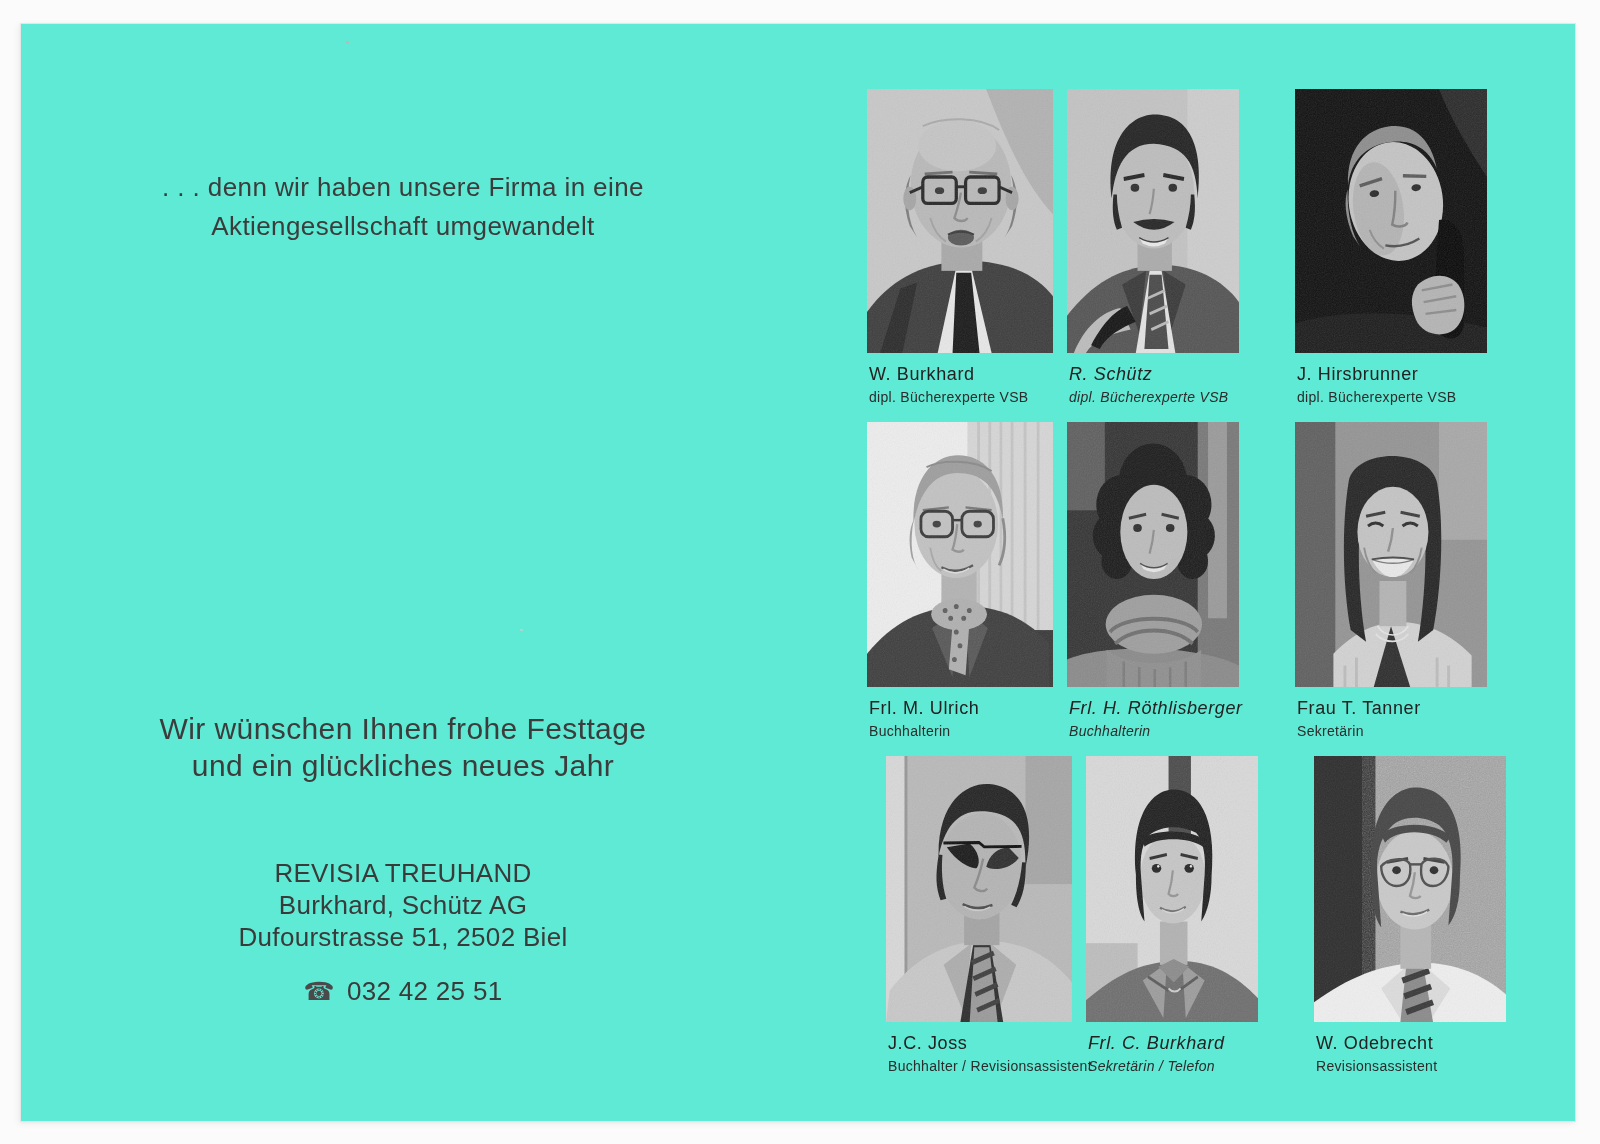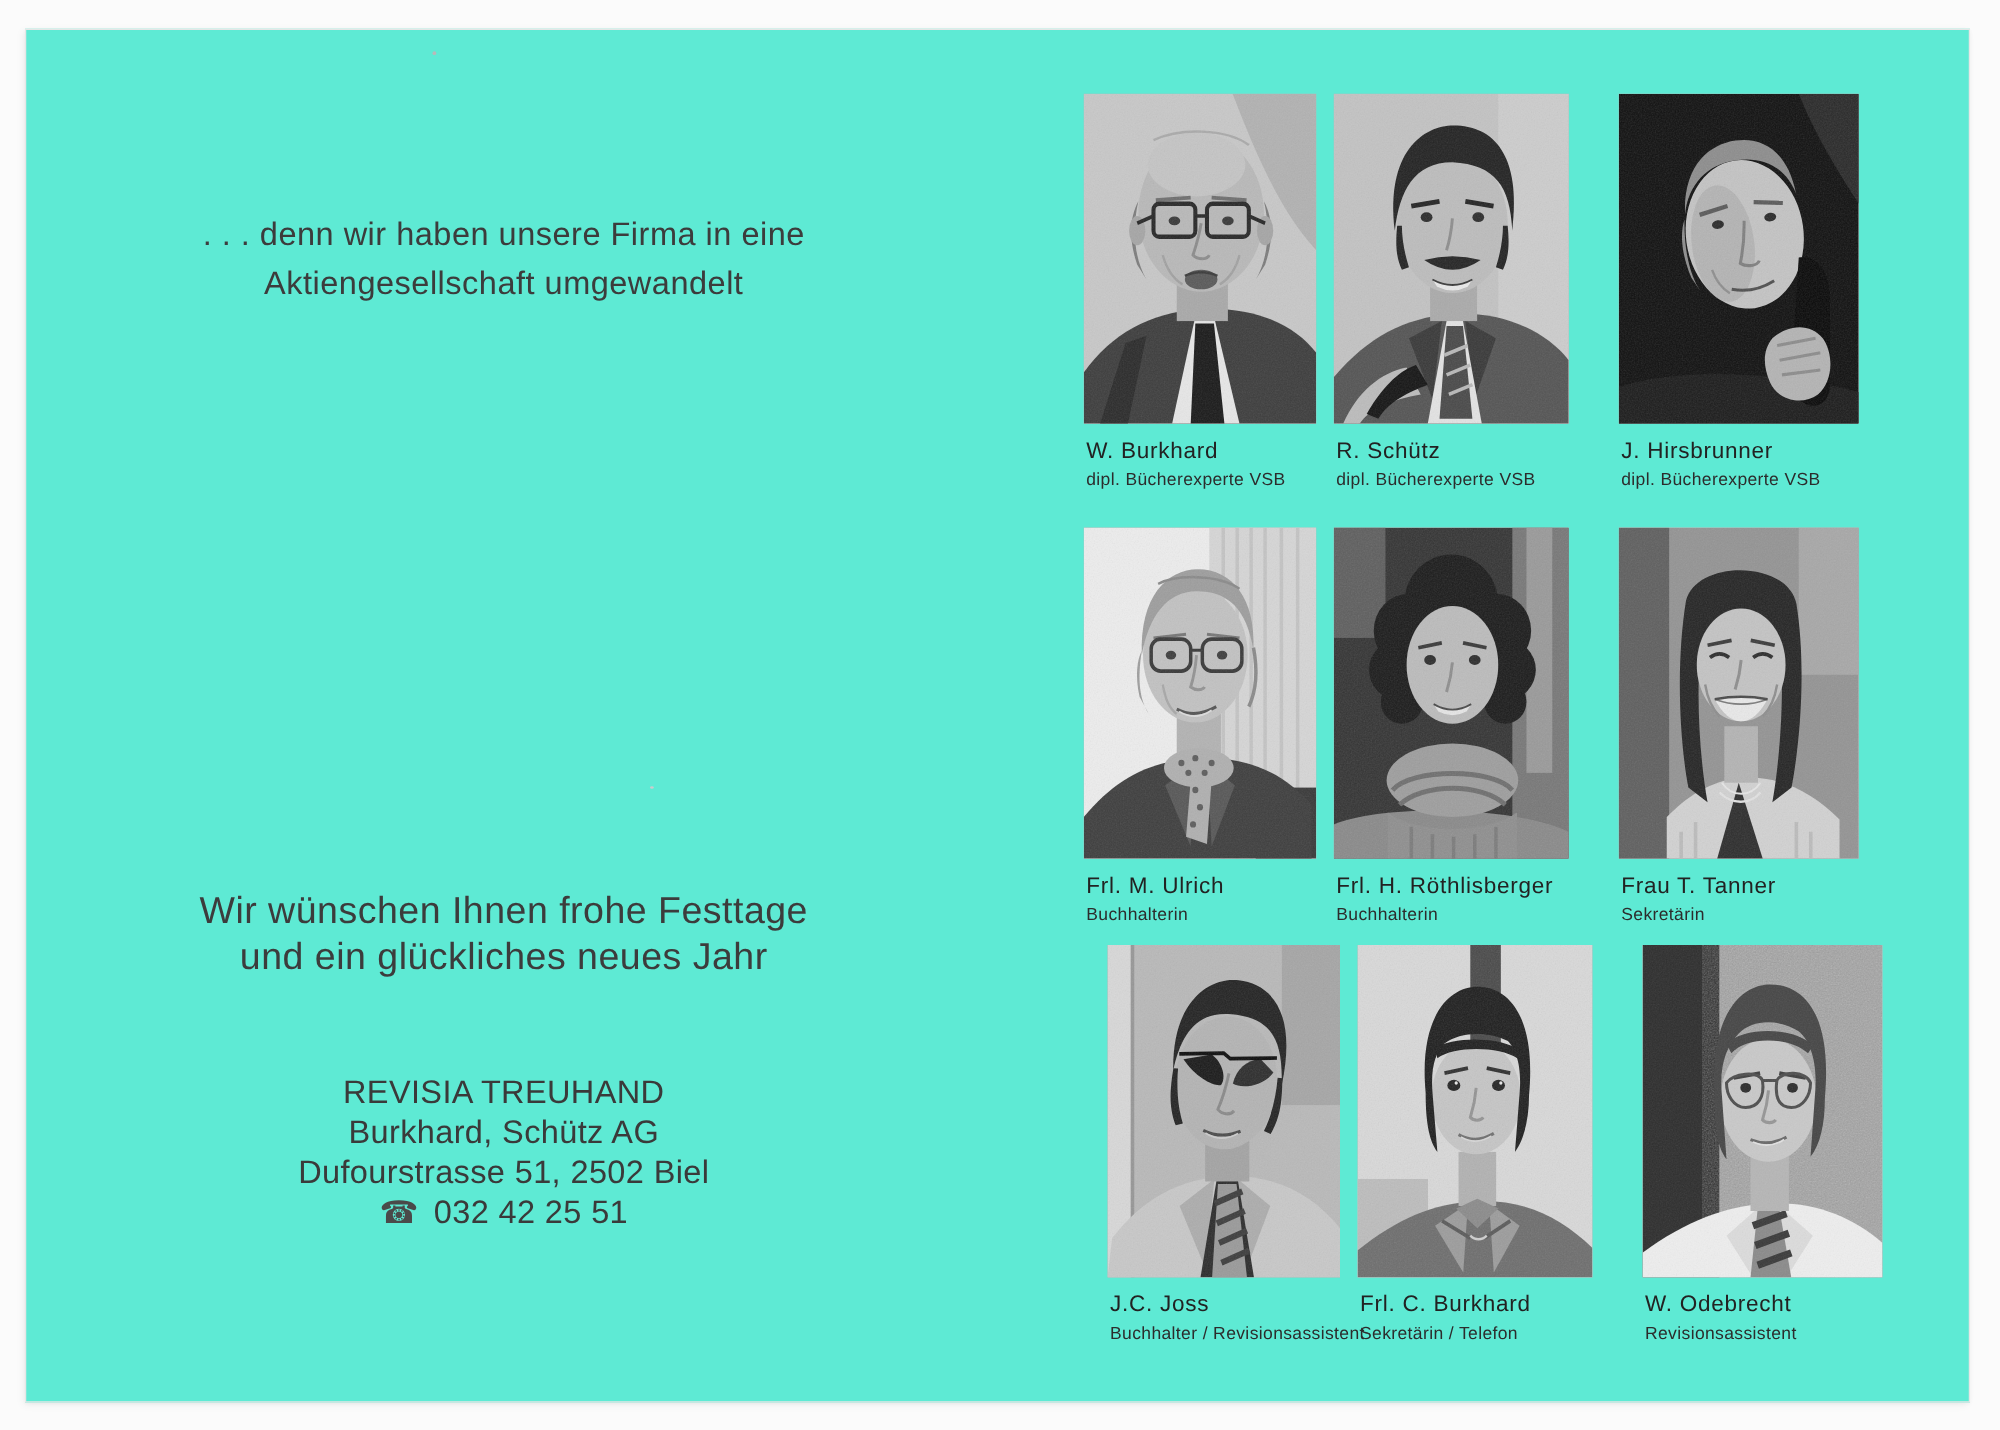--- a/index.html
+++ b/index.html
@@ -16,29 +16,29 @@
   }
   .speck{position:absolute;border-radius:50%;}
   .speck1{left:325px;top:17px;width:3px;height:3px;background:#b9b9b9;}
   .speck2{left:499px;top:605px;width:3px;height:2px;background:#cccccc;}
 
   
   .lblock{position:absolute;left:82px;width:600px;text-align:center;color:#3c3c3c;}
   .intro{top:144px;font-size:26px;line-height:39px;letter-spacing:0.4px;}
   .greeting{top:686px;font-size:30px;line-height:37px;letter-spacing:0.4px;}
   .company{top:833px;font-size:26px;line-height:32px;letter-spacing:0.3px;color:#3a3a3a;}
-  .company .phone-row{white-space:nowrap;}
+  .company .phone-row{white-space:nowrap;margin-top:22px;}
   .company .phone-icon{font-family:"DejaVu Sans",sans-serif;font-size:25px;margin-right:12px;color:#4a4a4a;}
 
   
   .cell{position:absolute;margin:0;}
   .col1{left:846px;width:186px;}
-  .col2{left:1046px;width:188px;}
+  .col2{left:1046px;width:172px;font-style:italic;}
   .col3{left:1274px;width:192px;}
-  .row1{top:51px;}  .row1 .photo{height:264px;}
+  .row1{top:65px;}  .row1 .photo{height:264px;}
   .row2{top:398px;} .row2 .photo{height:265px;}
   .row3{top:732px;padding-left:19px;} .row3 .photo{height:266px;}
   .photo{width:100%;overflow:hidden;background:#bdbdbd;}
   .photo svg{width:100%;height:100%;display:block;}
   figcaption{padding-left:2px;white-space:nowrap;}
   .s-name{margin-top:11px;font-size:18px;letter-spacing:0.6px;color:#222222;}
   .s-title{margin-top:4px;font-size:14px;letter-spacing:0.3px;color:#2c2c2c;}
   .defs-svg{position:absolute;width:0;height:0;}
 </style>
 </head>

